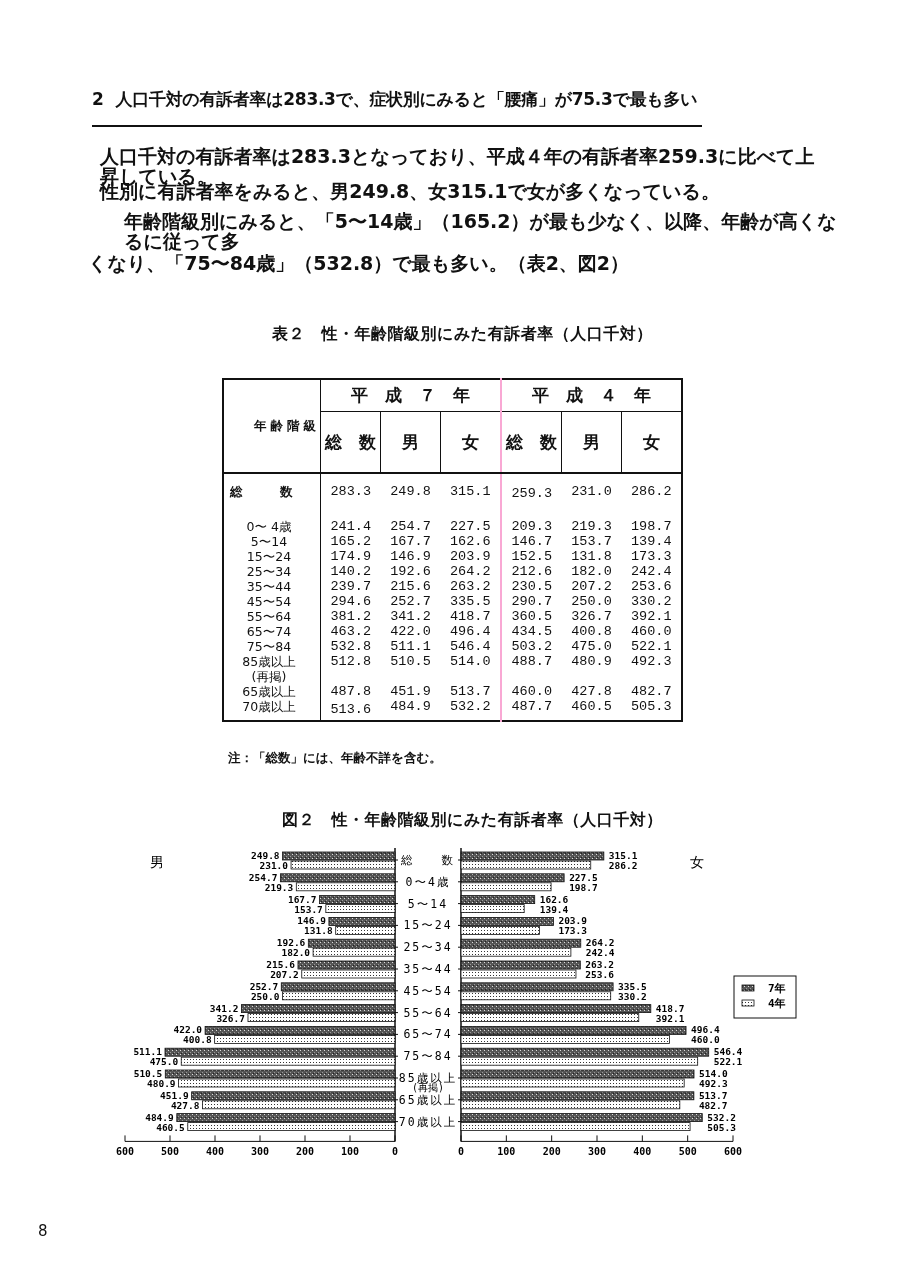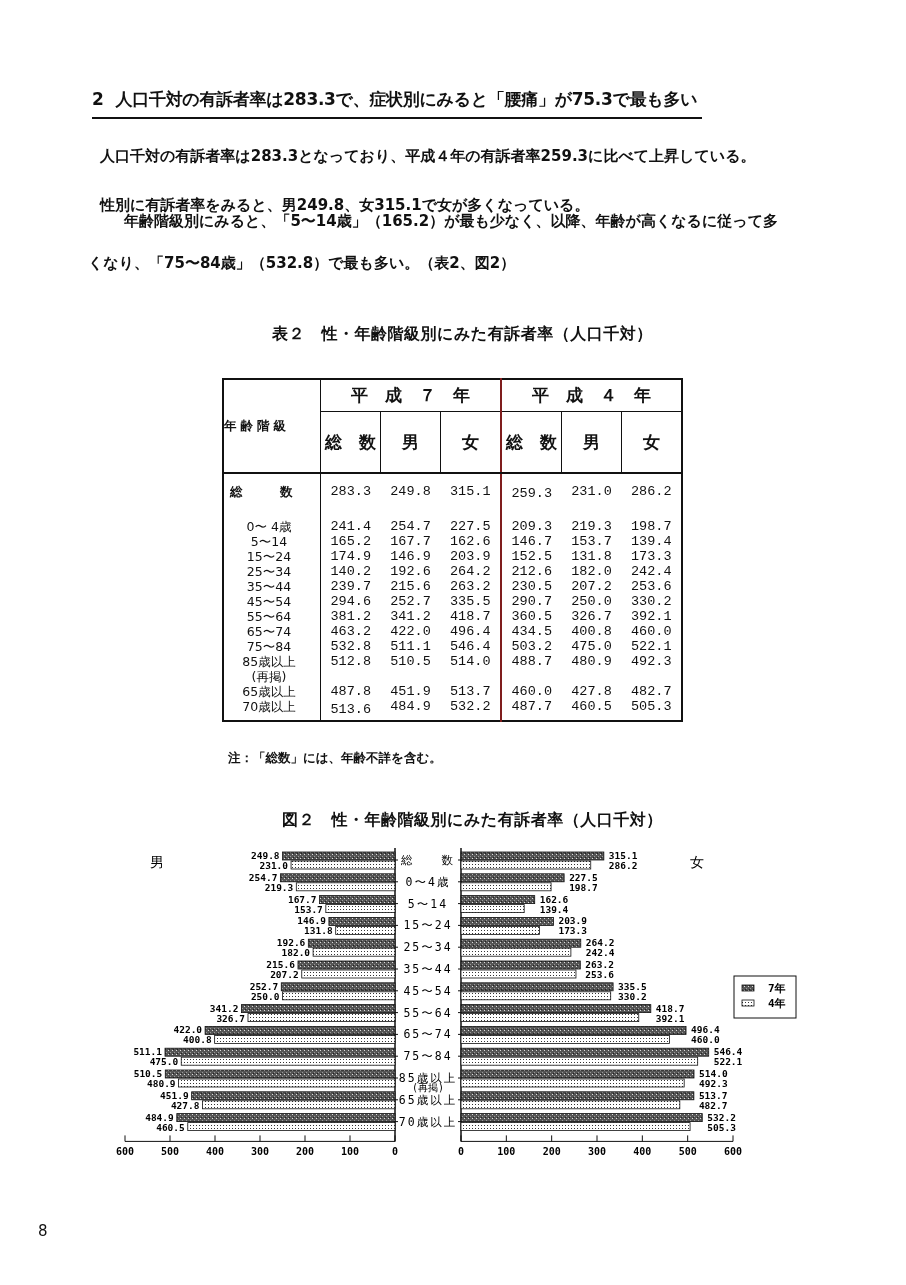--- a/index.html
+++ b/index.html
@@ -1,55 +1,55 @@
 <!DOCTYPE html>
 <html><head>
 <meta charset="utf-8">
 <style>
   html, body { margin:0; padding:0; background:#fff; }
   body { width:906px; height:1285px; position:relative; overflow:hidden;
          font-family:"DejaVu Sans", sans-serif; color:#111; }
   .heading { position:absolute; left:92px; top:88px; width:610px; font-size:17px; font-weight:bold;
-             padding-bottom:6px; border-bottom:2px solid #111; letter-spacing:-0.3px; }
+             padding-bottom:14px; border-bottom:2px solid #111; letter-spacing:-0.3px; }
   .heading .num { margin-right:12px; }
-  .para { position:absolute; left:100px; width:720px; font-size:15px; font-weight:bold; line-height:20px; }
+  .para { position:absolute; left:100px; width:720px; font-size:19px; font-weight:bold; line-height:20px; }
   .caption { position:absolute; font-size:16px; font-weight:bold; letter-spacing:0.5px; }
   table.t2 { position:absolute; left:222px; top:378px; border-collapse:collapse; border:2px solid #111;
              font-family:"Liberation Mono", monospace; font-size:13.5px; }
   table.t2 td, table.t2 th { padding:0; }
   .hd { font-family:"DejaVu Sans", sans-serif; font-weight:bold; font-size:17px; text-align:center; }
   .bl { border-left:1px solid #111; }
-  .bl2 { border-left:2px solid #7f1d1d;margin-top:43px; }
+  .bl2 { border-left:2px solid #f9a8d4;margin-top:43px; }
   .bb { border-bottom:1px solid #111; }
   .bb2 { border-bottom:2px solid #111; }
   .agecol { width:84px; text-align:center; padding-right:6px !important; font-family:"DejaVu Sans",sans-serif; font-size:12.5px; }
   .vc { width:59px; text-align:center; }
   .row td { height:15px; line-height:15px; }
   .note { position:absolute; left:228px; top:750px; font-size:12.5px; font-weight:bold; }
   .pageno { position:absolute; left:38px; top:1222px; font-size:15px; }
   svg text { font-family:"DejaVu Sans Mono", monospace; }
 </style>
 </head>
 <body>
 
 <div class="heading">
   <span class="num">2</span><span>人口千対の有訴者率は283.3で、症状別にみると「腰痛」が75.3で最も多い</span>
 </div>
 
 <div class="para" style="top:146px;">人口千対の有訴者率は283.3となっており、平成４年の有訴者率259.3に比べて上昇している。</div>
-<div class="para" style="top:195px;">性別に有訴者率をみると、男249.8、女315.1で女が多くなっている。</div>
+<div class="para" style="top:181px;">性別に有訴者率をみると、男249.8、女315.1で女が多くなっている。</div>
 <div class="para" style="top:211px;margin-left:24px;">年齢階級別にみると、「5〜14歳」（165.2）が最も少なく、以降、年齢が高くなるに従って多</div>
 <div class="para" style="top:253px; left:88px;">くなり、「75〜84歳」（532.8）で最も多い。（表2、図2）</div>
 
 <div class="caption" style="left:272px; top:324px;">表２　性・年齢階級別にみた有訴者率（人口千対）</div>
 
 <table class="t2">
   <tbody>
       <tr>
-    <td class="hd agecol bb2" rowspan="2" style="height:92px; text-align:left; padding-right:0 !important; letter-spacing:4px;">年齢階級</td>
+    <td class="hd agecol bb2" rowspan="2" style="height:92px; text-align:right; padding-right:0 !important; letter-spacing:4px;">年齢階級</td>
     <td class="hd bl bb" colspan="3" style="height:31px;">平　成　７　年</td>
     <td class="hd bl2 bb" colspan="3">平　成　４　年</td>
   </tr>
   <tr id="subhdr">
         <td class="hd vc bb2 bl" style="height: 59px;">総　数</td>
         <td class="hd vc bb2 bl" style="height: 59px;">男</td>
         <td class="hd vc bb2 bl" style="height: 59px;">女</td>
         <td class="hd vc bb2 bl2" style="height: 59px;">総　数</td>
         <td class="hd vc bb2 bl" style="height: 59px;">男</td>
         <td class="hd vc bb2 bl" style="height: 59px;">女</td>

